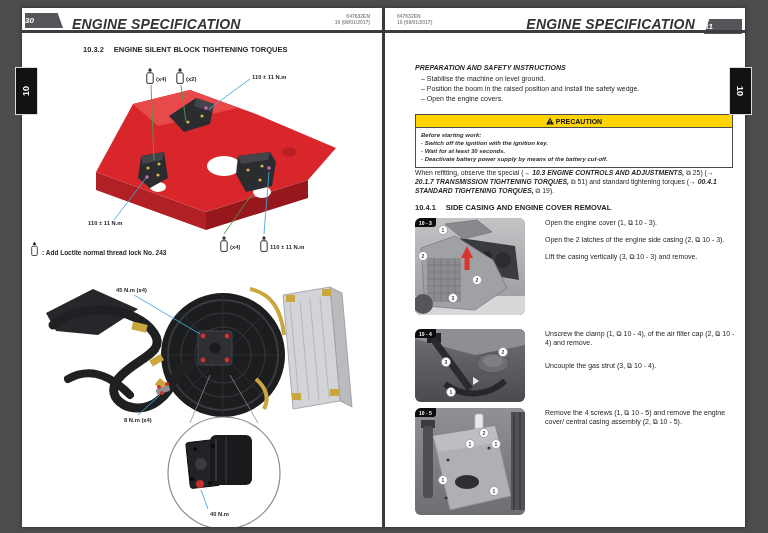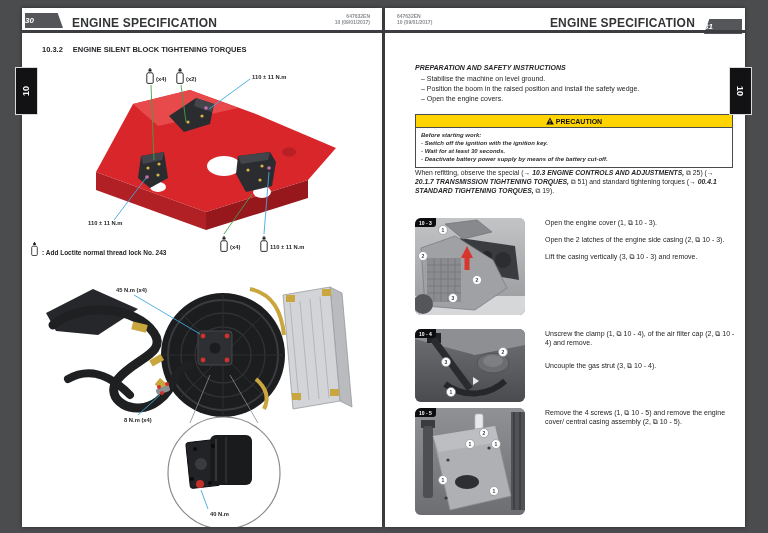--- a/index.html
+++ b/index.html
@@ -10,22 +10,22 @@
           box-shadow:0 0 4px rgba(0,0,0,.45); }
   .page-left { left:22px; }
   .page-right { left:385px; }
 
   
   .pn-tab { position:absolute; top:5px; width:38px; height:15px; background:#55565a;
             color:#fff; font-style:italic; font-weight:bold; font-size:8px;
             display:flex; align-items:center; justify-content:flex-start; }
   .pn-tab-left  { left:3px;  clip-path:polygon(0 0, 86% 0, 100% 100%, 0 100%); }
   .pn-tab-right { right:3px; clip-path:polygon(14% 0, 100% 0, 100% 100%, 0 100%);margin-top:6px; }
-  .hdr-title { position:absolute; top:8px; font-weight:bold;
-               font-size:12px; color:#333436; letter-spacing:.2px; }
+  .hdr-title { position:absolute; top:8px; font-style:italic; font-weight:bold;
+               font-size:14px; color:#333436; letter-spacing:.2px; }
   .hdr-title-l { left:50px; }
   .hdr-title-r { right:50px; }
   .docinfo { position:absolute; top:5px; font-size:5px; line-height:6px; color:#8b8d90;
              font-weight:bold; }
   .docinfo-r { right:12px; text-align:right; }
   .docinfo-l { left:12px; text-align:left; }
   .hrule { position:absolute; top:22px; left:0; width:100%; height:3px; background:#3c3d40; }
 
   .side-tab { position:absolute; top:60px; width:21px; height:46px; background:#121214;
               display:flex; align-items:center; justify-content:center; z-index:5;
@@ -97,21 +97,21 @@
     <div class="hdr-title hdr-title-l">ENGINE SPECIFICATION</div>
     <div class="docinfo docinfo-r">
       <div>647632EN</div>
       <div>10 (09/01/2017)</div>
     </div>
     <div class="hrule"></div>
     <div class="side-tab tab-l">
       <span>10</span>
     </div>
 
-    <div class="sec-heading" style="top:37px;">
+    <div class="sec-heading" style="top:37px;margin-left:41px;">
       <span class="sec-num">10.3.2</span><span>ENGINE SILENT BLOCK TIGHTENING TORQUES</span>
     </div>
 
     <svg class="illu" style="left:16px; top:52px;" width="332" height="196" viewBox="0 0 332 196">
       <defs>
         <symbol id="bottleSym" viewBox="0 0 10 16">
           <polygon points="4.3,0 5.7,0 5.4,1.3 4.6,1.3" fill="#151517"></polygon>
           <rect x="3.5" y="1.3" width="3" height="2.2" fill="#151517"></rect>
           <path d="M2.7,4.8 h4.6 l0.9,1.5 v8 a1.1,1.1 0 0 1 -1.1,1.1 h-4.2 a1.1,1.1 0 0 1 -1.1,-1.1 v-8 z" fill="#ffffff" stroke="#151517" stroke-width="0.9"></path>
         </symbol>
@@ -288,20 +288,23 @@
       <div class="prec-body">
         <div>Before starting work:</div>
         <div>- Switch off the ignition with the ignition key.</div>
         <div>- Wait for at least 30 seconds.</div>
         <div>- Deactivate battery power supply by means of the battery cut-off.</div>
       </div>
     </div>
 
     <p class="refit-par"><span>When refitting, observe the special (→ </span><span class="bref">10.3 ENGINE CONTROLS AND ADJUSTMENTS,</span><span> ⧉ 25) (→ </span><span class="bref">20.1.7 TRANSMISSION TIGHTENING TORQUES,</span><span> ⧉ 51) and standard tightening torques (→ </span><span class="bref">00.4.1 STANDARD TIGHTENING TORQUES,</span><span> ⧉ 19).</span></p>
 
+    <div class="subsec-heading">
+      <span class="sec-num">10.4.1</span><span>SIDE CASING AND ENGINE COVER REMOVAL</span>
+    </div>
 
     <div class="steps">
 
       <div class="step-row" style="margin-bottom:14px;">
         <div class="photo" style="width:110px;height:97px;">
           <svg width="110" height="97" viewBox="0 0 110 97">
             <defs>
               <linearGradient id="pg1" x1="0" y1="0" x2="0" y2="1">
                 <stop offset="0" stop-color="#c2c4c6"></stop>
                   <stop offset="1" stop-color="#96989b"></stop>

